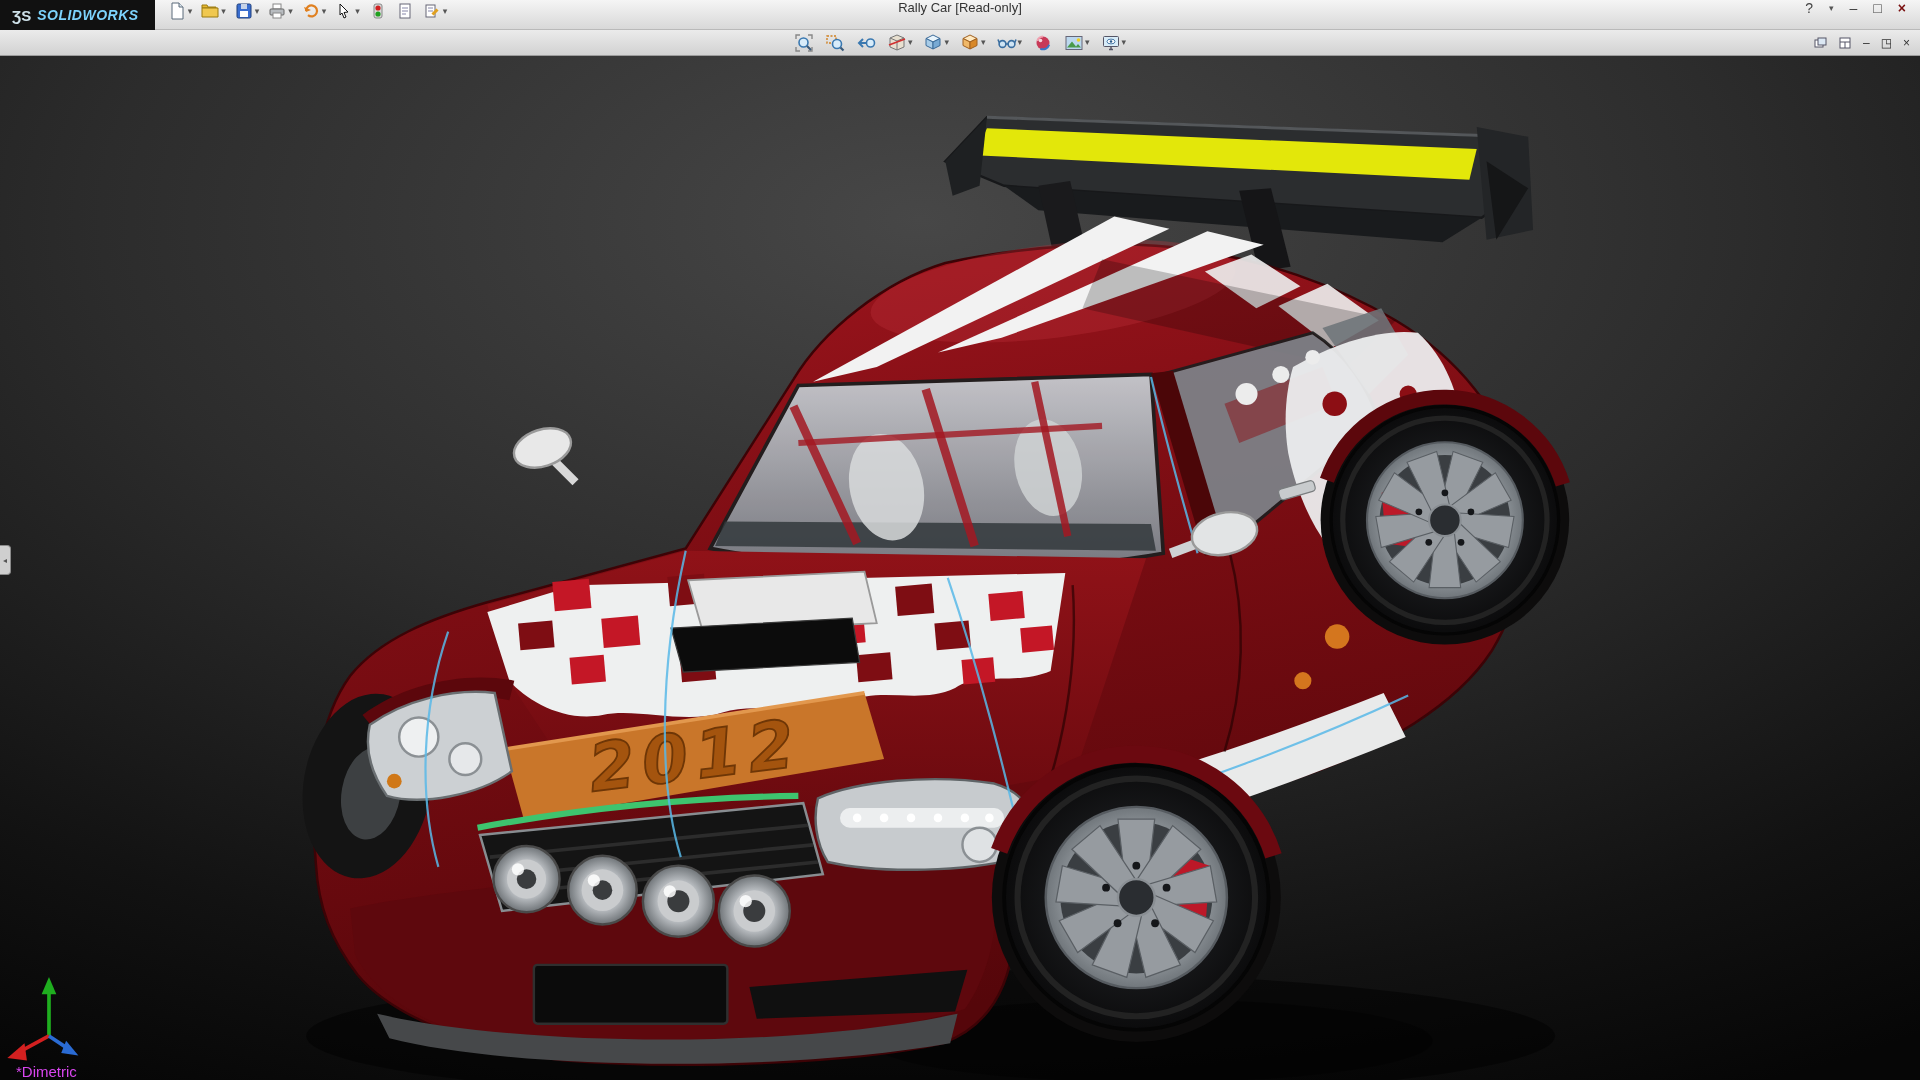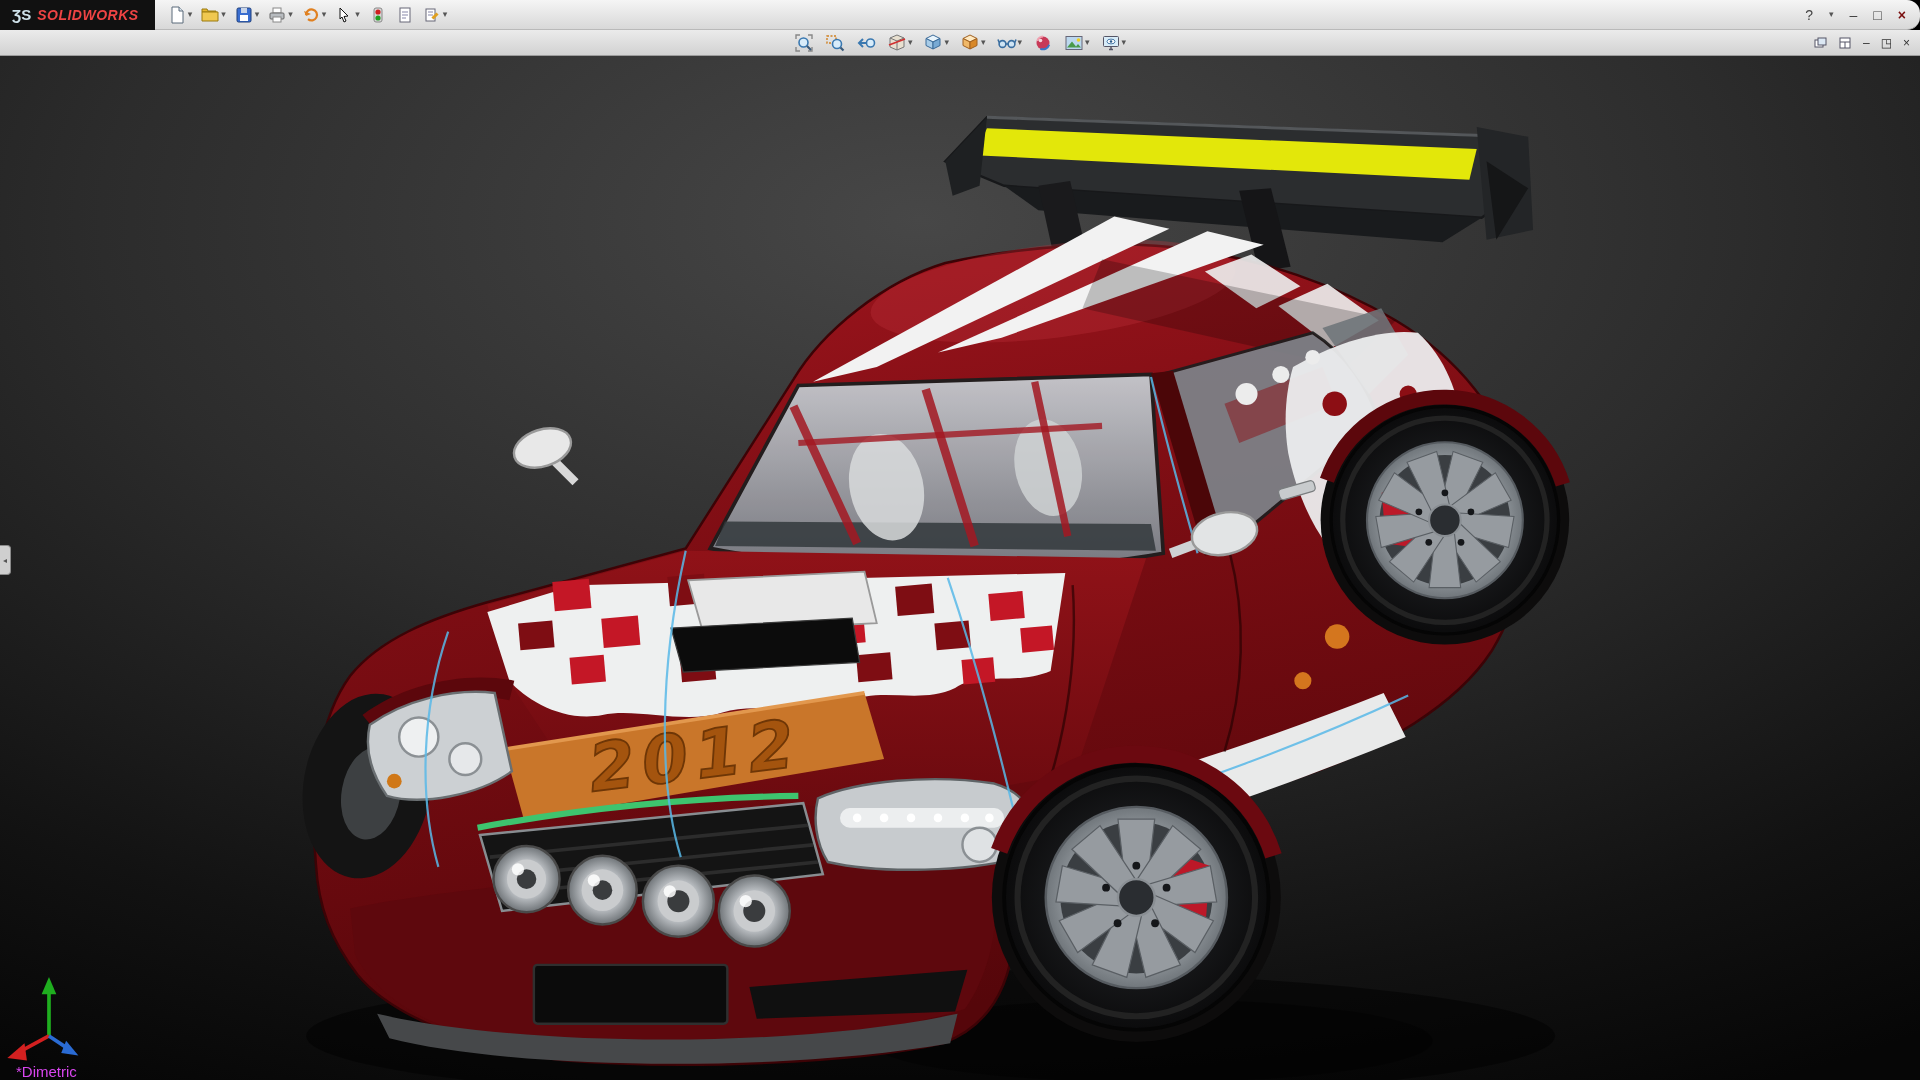--- a/index.html
+++ b/index.html
@@ -2,25 +2,25 @@
 <html><head>
 <meta charset="utf-8">
 <style>
   * { box-sizing: border-box; margin: 0; padding: 0; }
   html,body { width:1920px; height:1080px; overflow:hidden; background:#000;
               font-family:"Liberation Sans", sans-serif; }
 
   
   .titlebar { position:absolute; top:0; left:0; right:0; height:30px;
               background:linear-gradient(#f5f5f5,#d8d8d8);
-              border-bottom:1px solid #b9b9b9; display:flex; align-items:center; z-index:5;border-radius:13px; }
+              border-bottom:1px solid #b9b9b9; display:flex; align-items:flex-start; z-index:5; }
   .logo { height:30px; background:#111; display:flex; align-items:center; gap:6px;
           padding:0 16px 0 12px; flex:0 0 auto; }
   .logo-mark { color:#cfe2ea; font-weight:bold; font-size:15px; }
-  .logo-text { color:#ef4444; font-weight:bold; font-style:italic; font-size:14px; letter-spacing:.5px; }
+  .logo-text { color:#7dd3fc; font-weight:bold; font-style:italic; font-size:14px; letter-spacing:.5px; }
   .tb { display:flex; align-items:center; gap:3px; padding-left:10px; }
   .tb-btn { display:flex; align-items:center; gap:2px; padding:2px 3px; border-radius:2px; }
   .dd { font-size:9px; color:#555; line-height:1; }
   .title-center { position:absolute; left:0; right:0; text-align:center; font-size:13px;
                   color:#333; pointer-events:none; }
   .win-controls { margin-left:auto; display:flex; align-items:center; gap:16px;
                   padding-right:14px; font-size:14px; color:#444; }
   .win-controls span { cursor:default; }
   .close-main { color:#7a1010; font-weight:bold; }
 
@@ -111,20 +111,21 @@
     <div class="tb-btn">
       <svg width="18" height="18" viewBox="0 0 18 18">
           <rect x="3" y="3" width="9" height="12" fill="#fff" stroke="#667"></rect>
           <path d="M5 6h5M5 9h5" stroke="#88a" stroke-width="1.2"></path>
           <path d="M9.5 12.5l5-5" stroke="#e0a020" stroke-width="3"></path>
         </svg>
       <span class="dd">▾</span>
     </div>
   </div>
 
+  <div class="title-center">Rally Car [Read-only]</div>
 
   <div class="win-controls">
     <span>?</span>
     <span class="dd">▾</span>
     <span>–</span>
     <span>□</span>
     <span class="close-main">×</span>
   </div>
 </div>
 

